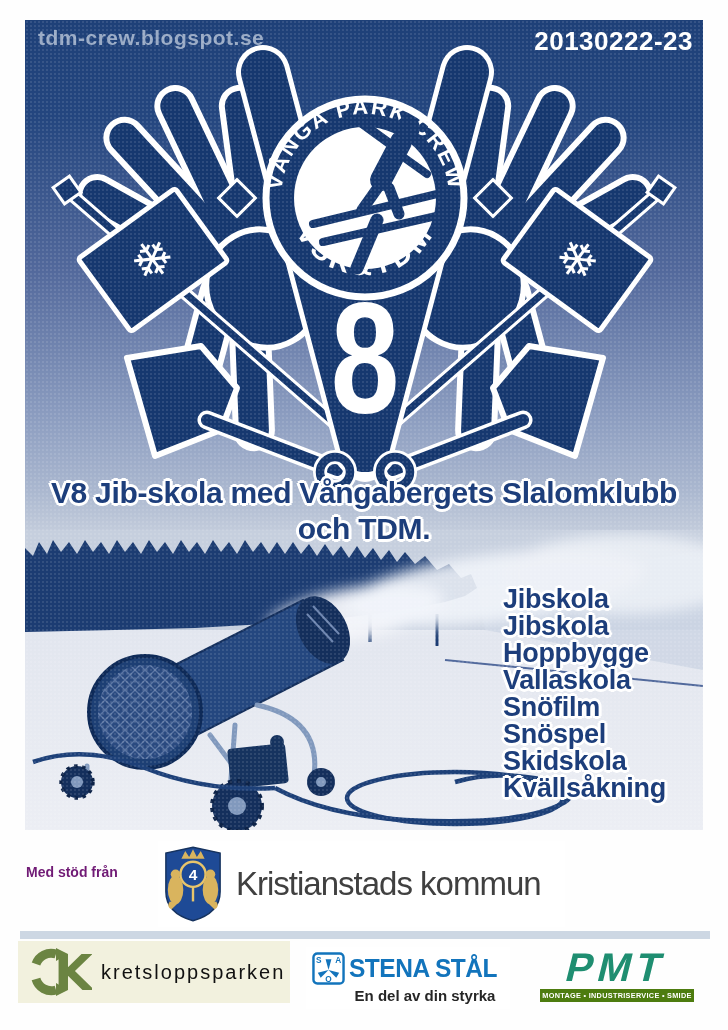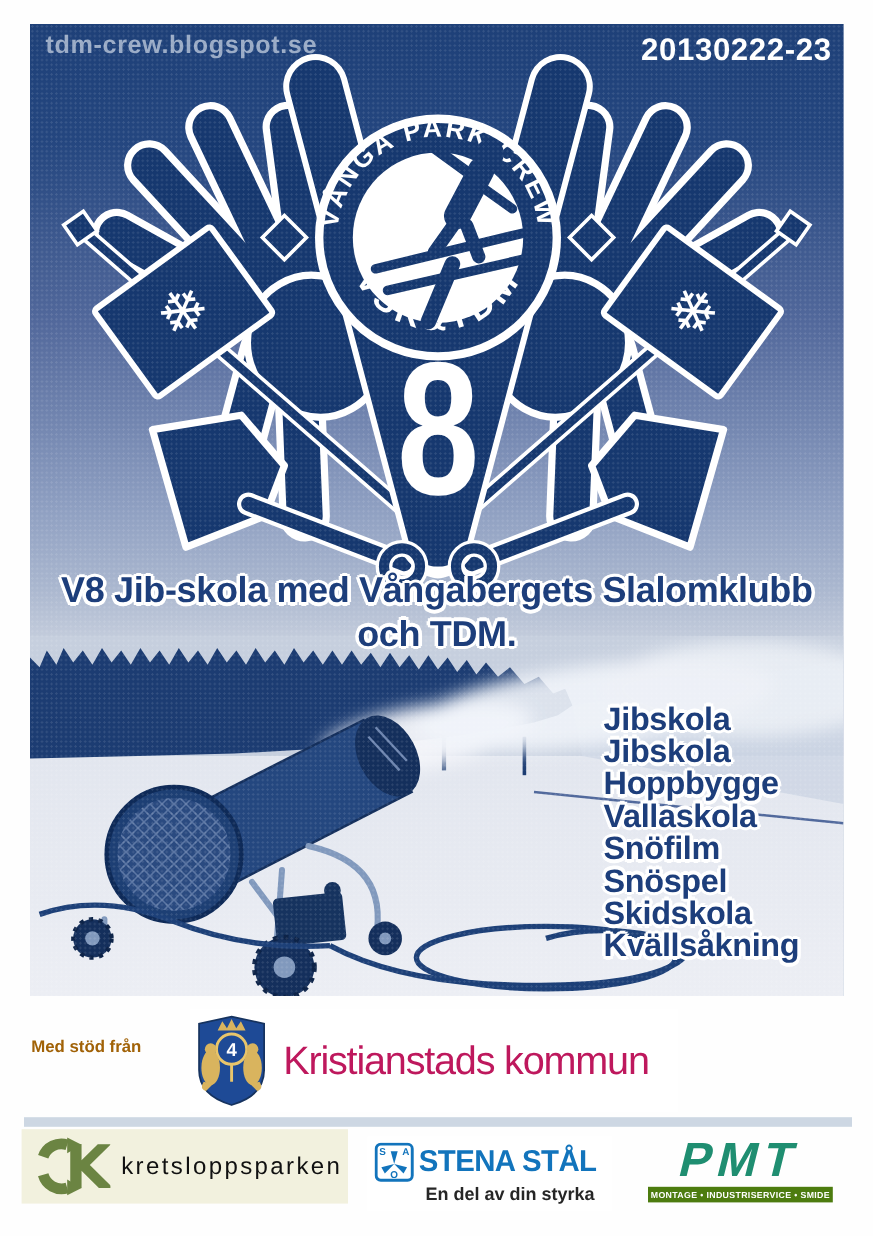--- a/index.html
+++ b/index.html
@@ -13,24 +13,24 @@
   .site-url{position:absolute;left:13px;top:6px;font-size:21px;font-weight:bold;color:#9aabc6;letter-spacing:.5px;}
   .event-date{position:absolute;right:10px;top:6px;font-size:26px;font-weight:bold;color:#ffffff;letter-spacing:.5px;}
   .emblem{position:absolute;left:0;top:8px;width:678px;height:470px;}
   .photo{position:absolute;left:0;top:510px;width:678px;height:300px;}
   .headline{position:absolute;left:0;top:455px;width:678px;text-align:center;z-index:3;
         font-size:30px;font-weight:bold;color:#1d3e7b;line-height:36px;letter-spacing:-.3px;}
   .outline-white{text-shadow:-3px 0 0 #fff,3px 0 0 #fff,0 -3px 0 #fff,0 3px 0 #fff,
         -2px -2px 0 #fff,2px -2px 0 #fff,-2px 2px 0 #fff,2px 2px 0 #fff;}
   .activities{position:absolute;left:478px;top:566px;z-index:3;
         font-size:27px;font-weight:bold;color:#1d3e7b;line-height:27px;letter-spacing:-.3px;text-align:left;}
-  .support-label{position:absolute;left:26px;top:864px;font-size:14px;font-weight:bold;color:#a16207;}
+  .support-label{position:absolute;left:26px;top:864px;font-size:14px;font-weight:bold;color:#701a75;}
   .kommun-box{position:absolute;left:158px;top:841px;width:407px;height:86px;background:#ffffff;
         display:flex;align-items:center;gap:12px;padding-left:4px;box-sizing:border-box;}
-  .kommun-name{font-size:33px;font-weight:400;color:#be185d;letter-spacing:-1px;white-space:nowrap;}
+  .kommun-name{font-size:33px;font-weight:400;color:#404040;letter-spacing:-1px;white-space:nowrap;}
   .divider{position:absolute;left:20px;top:931px;width:690px;height:8px;background:#cdd7e3;}
   .kretslopp-box{position:absolute;left:18px;top:941px;width:272px;height:62px;background:#f2f1de;
         display:flex;align-items:center;gap:9px;padding-left:10px;box-sizing:border-box;}
   .kretslopp-name{font-size:20px;color:#111;letter-spacing:2px;white-space:nowrap;text-align:right;}
   .stena-box{position:absolute;left:306px;top:947px;width:204px;height:62px;background:#ffffff;
         padding:5px 6px;box-sizing:border-box;}
   .stena-row{display:flex;align-items:center;gap:4px;}
   .stena-name{font-size:25px;font-weight:bold;color:#1274bc;letter-spacing:-.5px;white-space:nowrap;
         transform:scaleX(.98);transform-origin:left;}
   .stena-tagline{font-size:15px;font-weight:bold;color:#262626;text-align:center;margin-top:2px;padding-left:34px;}

